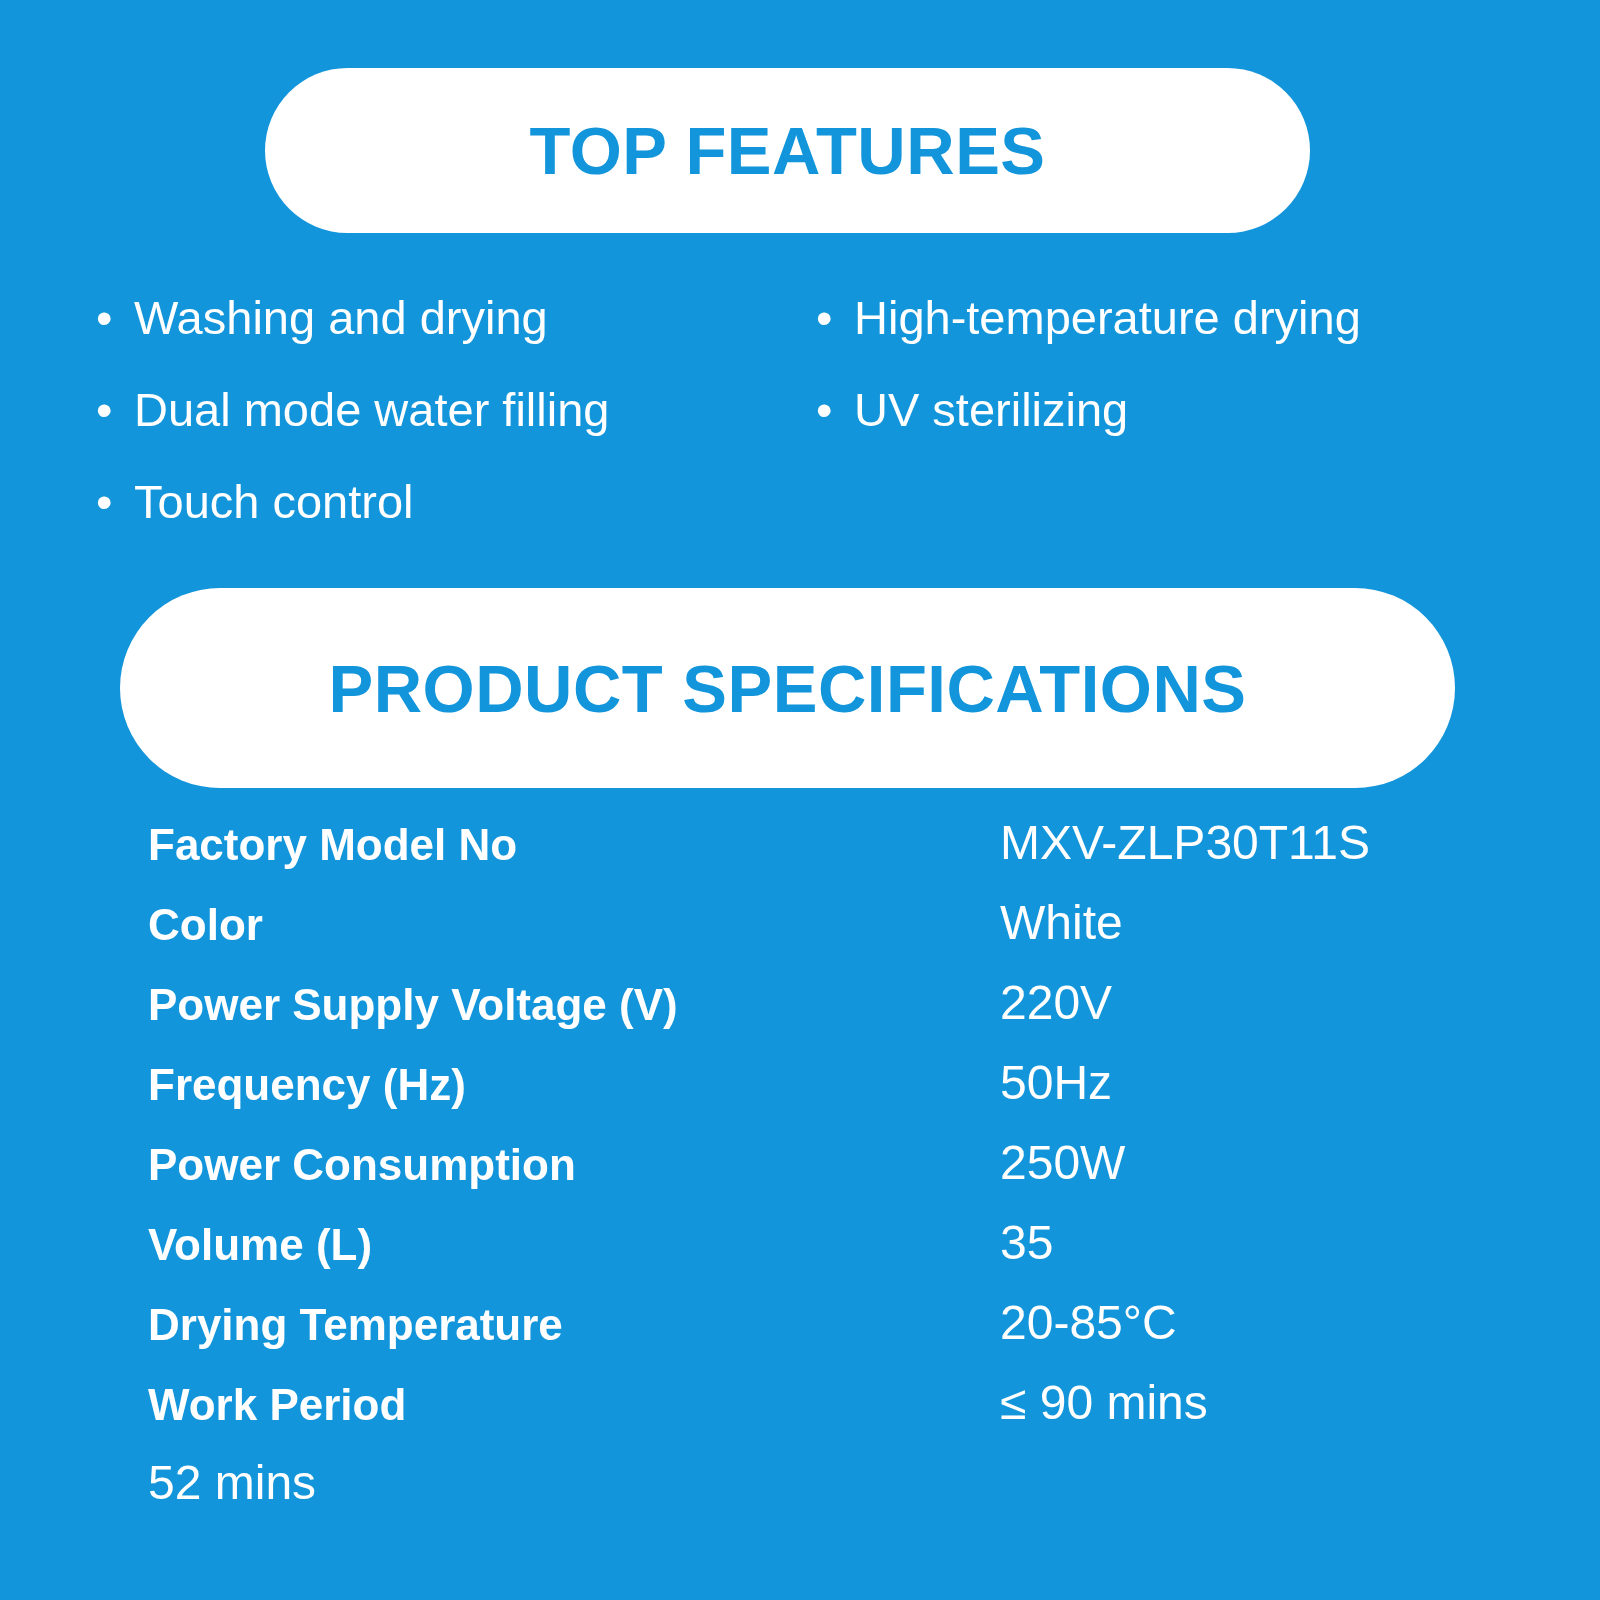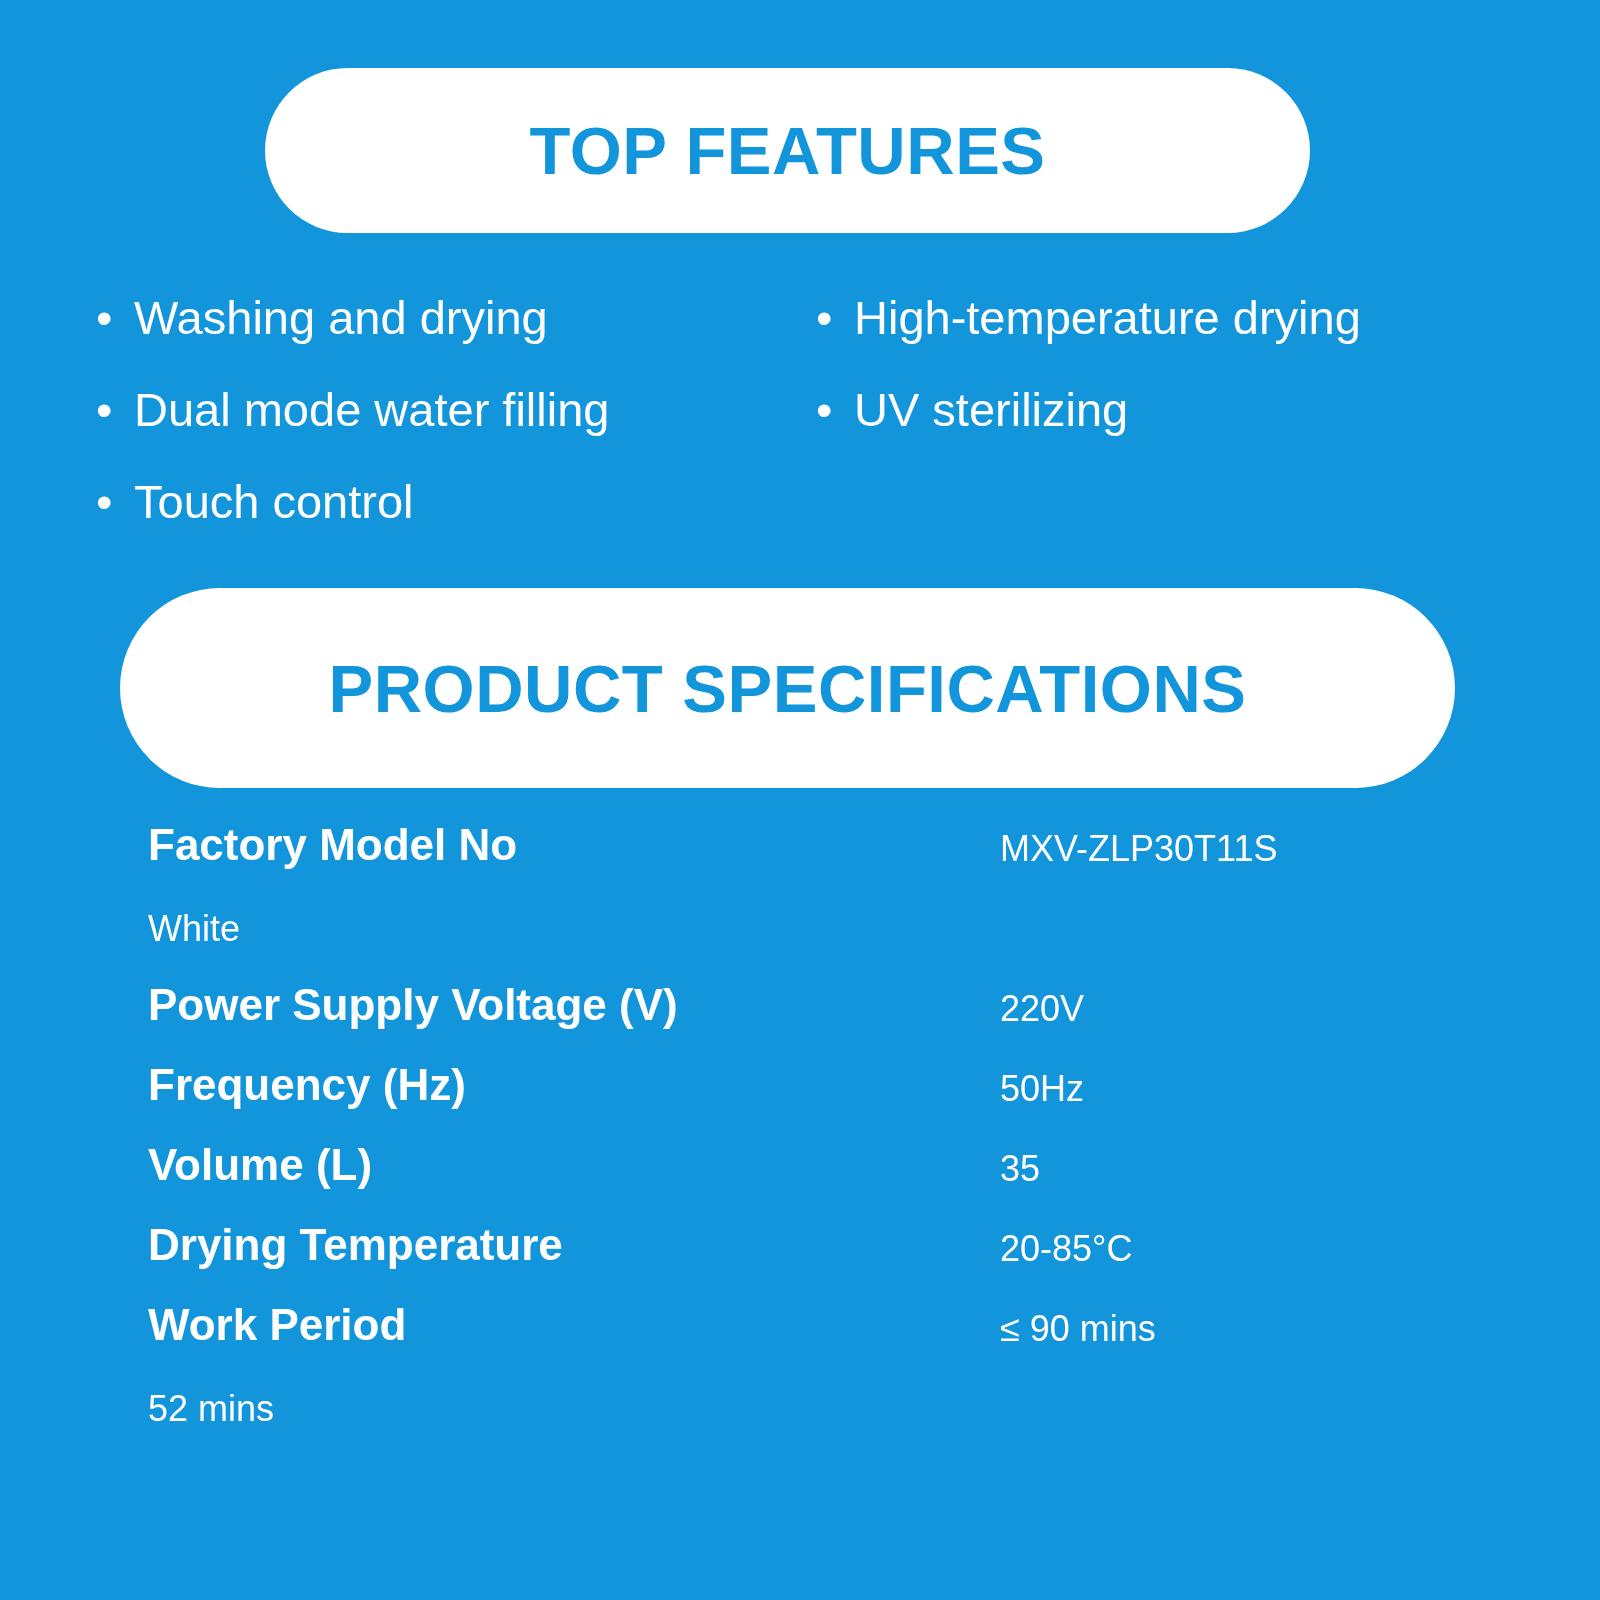--- a/index.html
+++ b/index.html
@@ -95,21 +95,21 @@
   .spec-label {
     width: 852px;
     flex: 0 0 852px;
     color: #ffffff;
     font-size: 44px;
     font-weight: bold;
     white-space: nowrap;
   }
   .spec-value {
     color: #ffffff;
-    font-size: 36px;
+    font-size: 48px;
     font-weight: normal;
     white-space: nowrap;
   }
 </style>
 </head>
 <body>
 
 <div class="page">
 
   <div class="pill pill-features">TOP FEATURES</div>
@@ -142,29 +142,34 @@
   </div>
 
   <div class="pill pill-specs">PRODUCT SPECIFICATIONS</div>
 
   <div class="specs">
     <div class="spec-row">
       <span class="spec-label">Factory Model No</span>
       <span class="spec-value">MXV-ZLP30T11S</span>
     </div>
     <div class="spec-row">
+      <span class="spec-label">Color</span>
       <span class="spec-value">White</span>
     </div>
     <div class="spec-row">
       <span class="spec-label">Power Supply Voltage (V)</span>
       <span class="spec-value">220V</span>
     </div>
     <div class="spec-row">
       <span class="spec-label">Frequency (Hz)</span>
       <span class="spec-value">50Hz</span>
+    </div>
+    <div class="spec-row">
+      <span class="spec-label">Power Consumption</span>
+      <span class="spec-value">250W</span>
     </div>
     <div class="spec-row">
       <span class="spec-label">Volume (L)</span>
       <span class="spec-value">35</span>
     </div>
     <div class="spec-row">
       <span class="spec-label">Drying Temperature</span>
       <span class="spec-value">20-85°C</span>
     </div>
     <div class="spec-row">

